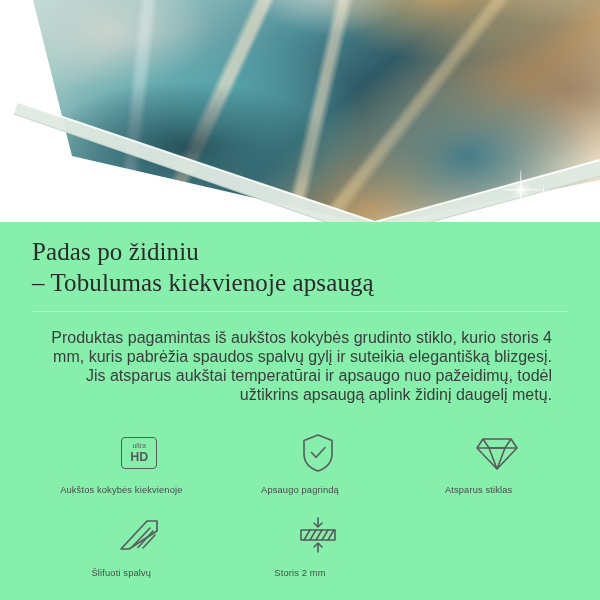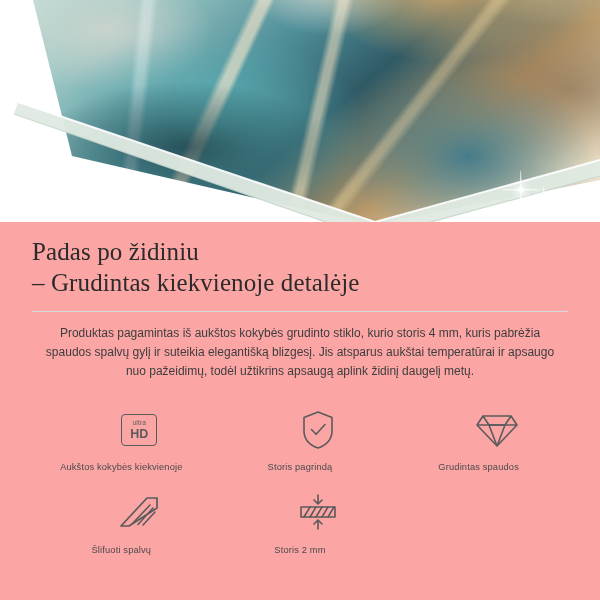--- a/index.html
+++ b/index.html
@@ -10,21 +10,21 @@
     height: 600px;
     overflow: hidden;
     background: #ffffff;
     font-family: "Liberation Sans", sans-serif;
   }
 
   .page {
     position: relative;
     width: 600px;
     height: 600px;
-    background: #fca5a5;
+    background: #86efac;
   }
 
   
   .hero {
     position: relative;
     width: 600px;
     height: 222px;
     overflow: hidden;
     background: #ffffff;
   }
@@ -115,25 +115,25 @@
   .title .line2 { display: block; }
 
   .divider {
     width: 100%;
     height: 1px;
     background: #d9d9d9;
     margin: 13px 0 12px 0;
   }
 
   .body-text {
-    font-size: 12px;
+    font-size: 16px;
     line-height: 19px;
     color: #3d3d3d;
-    margin: 4px;
-    text-align: center;
+    margin: 16px;
+    text-align: right;
   }
 
   
   .features {
     margin-top: 26px;
     display: grid;
     grid-template-columns: repeat(3, 1fr);
     row-gap: 18px;
   }
   .feature {
@@ -197,21 +197,21 @@
       <i class="h"></i>
         <i class="v"></i>
         <i class="c"></i>
     </div>
   </div>
 
   <div class="content">
 
     <h1 class="title">
       <span>Padas po židiniu</span>
-      <span class="line2">– Grudintas kiekvienoje detalėje</span>
+      <span class="line2">– Tobulumas kiekvienoje apsaugą</span>
     </h1>
 
     <div class="divider"></div>
 
     <p class="body-text">Produktas pagamintas iš aukštos kokybės grudinto stiklo, kurio storis 4 mm, kuris pabrėžia spaudos spalvų gylį ir suteikia elegantišką blizgesį. Jis atsparus aukštai temperatūrai ir apsaugo nuo pažeidimų, todėl užtikrins apsaugą aplink židinį daugelį metų.</p>
 
     <div class="features">
 
 
       <div class="feature">
@@ -224,34 +224,34 @@
         <div class="feature-label">Aukštos kokybės kiekvienoje</div>
       </div>
 
       <div class="feature">
         <div class="feature-icon">
           <svg width="38" height="44" viewBox="0 0 38 44" fill="none" stroke="#5b5b5b" stroke-width="1.6" stroke-linecap="round" stroke-linejoin="round">
             <path d="M19 4 L33 9.5 v13.2 c0 9.2 -6.4 14.6 -14 17.3 c-7.6 -2.7 -14 -8.1 -14 -17.3 V9.5 Z"></path>
             <path d="M12.5 21.5 l4.6 4.8 L26 16.5"></path>
           </svg>
         </div>
-        <div class="feature-label">Storis pagrindą</div>
+        <div class="feature-label">Apsaugo pagrindą</div>
       </div>
 
       <div class="feature">
         <div class="feature-icon">
           <svg width="44" height="40" viewBox="0 0 44 40" fill="none" stroke="#5b5b5b" stroke-width="1.6" stroke-linejoin="round">
             <path d="M8 6 H36 L42 15 L22 36 L2 15 Z"></path>
             <path d="M2 15 H42"></path>
             <path d="M8 6 L14 15 L22 36"></path>
             <path d="M36 6 L30 15 L22 36"></path>
             <path d="M14 15 H30"></path>
           </svg>
         </div>
-        <div class="feature-label">Grudintas spaudos</div>
+        <div class="feature-label">Atsparus stiklas</div>
       </div>
 
       <div class="feature">
         <div class="feature-icon">
           <svg width="44" height="38" viewBox="0 0 44 38" fill="none" stroke="#5b5b5b" stroke-width="1.6" stroke-linecap="round" stroke-linejoin="round">
             <path d="M4 32 L30 4 L40 4 L40 14 L12 32 Z" stroke-width="1.7"></path>
             <path d="M16 29 L33 11"></path>
             <path d="M21 30.5 L36 14"></path>
             <path d="M26 31 L38 18"></path>
           </svg>

